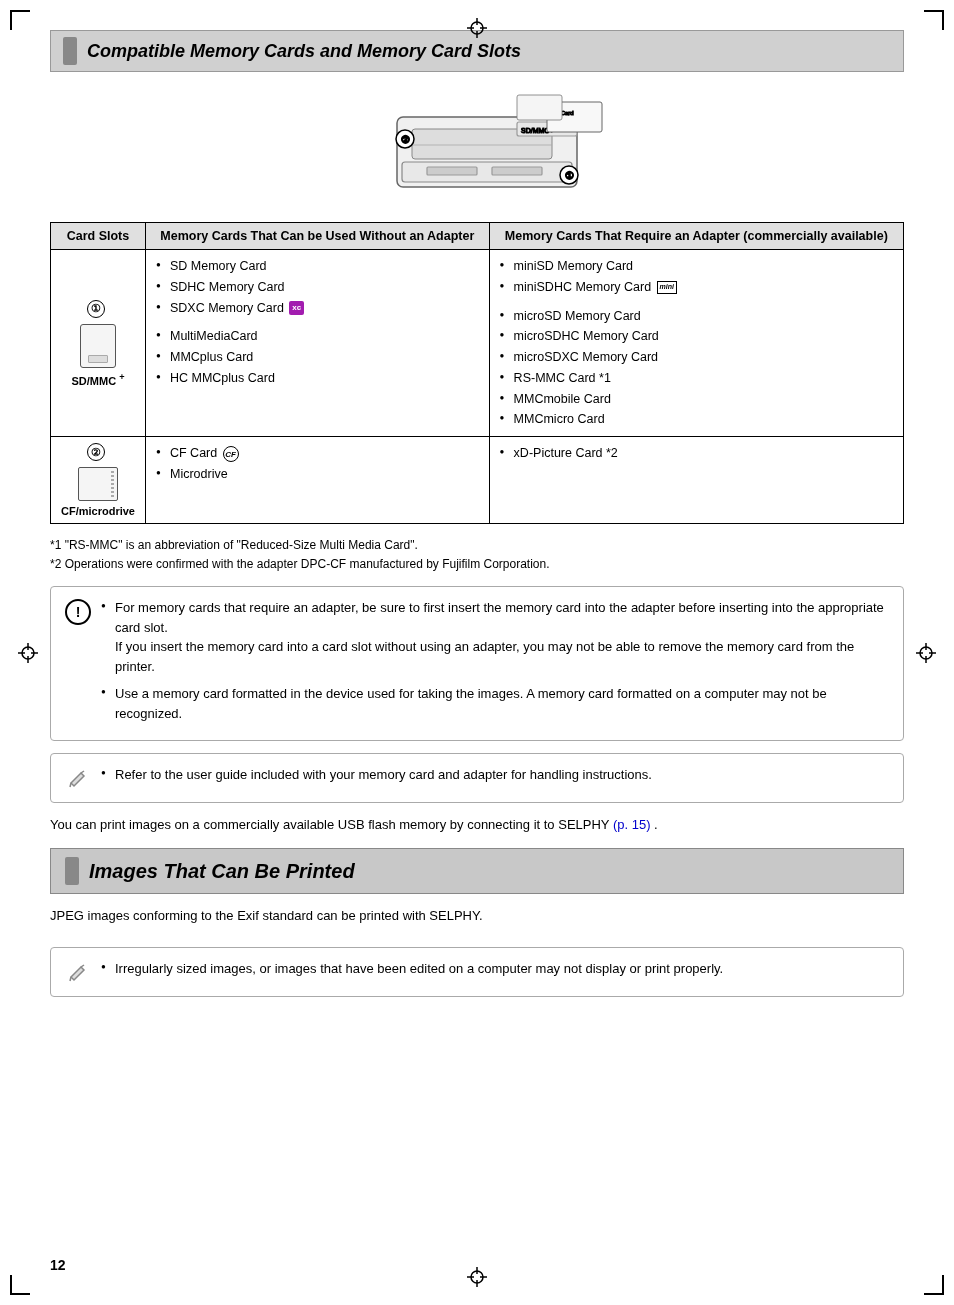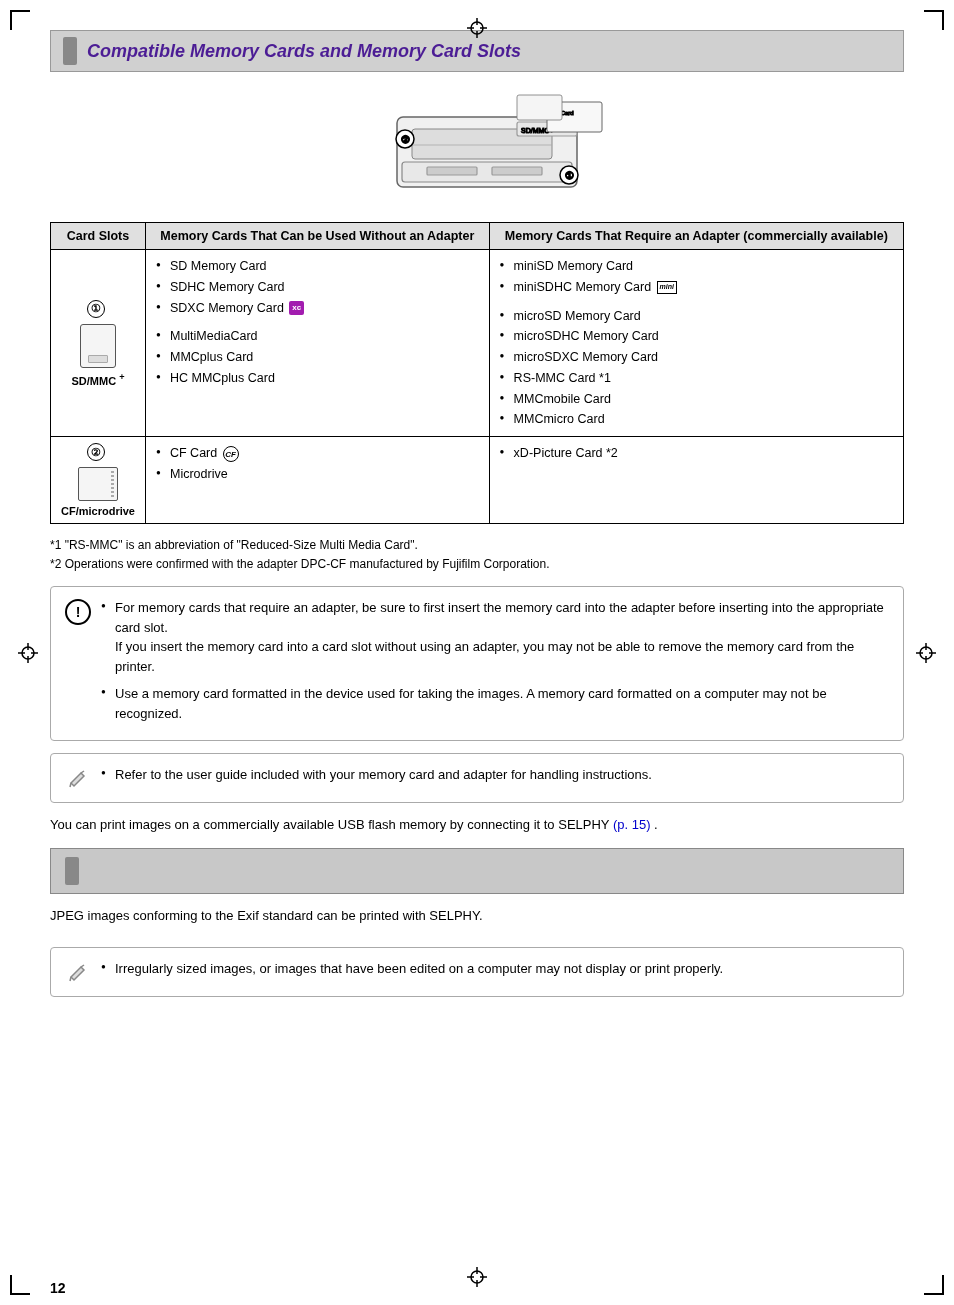--- a/index.html
+++ b/index.html
@@ -56,21 +56,21 @@
       width: 14px;
       height: 28px;
       background: #888;
       margin-right: 10px;
       border-radius: 2px;
     }
     .section-title {
       font-size: 18px;
       font-weight: bold;
       font-style: italic;
-      color: #4c1d95;
+      color: #000000;
     }
 
     
     .device-image-area {
       display: flex;
       justify-content: center;
       align-items: center;
       margin: 10px 0;
       height: 130px;
       position: relative;
@@ -268,21 +268,21 @@
 
     .images-text {
       font-size: 13px;
       margin-bottom: 20px;
       line-height: 1.6;
     }
 
     
     .page-number {
       position: absolute;
-      bottom: 9px;
+      bottom: 32px;
       left: 50px;
       font-size: 14px;
       font-weight: bold;
     }
 
     
     .crosshair-bottom {
       position: absolute;
       bottom: 18px;
       left: 50%;
@@ -477,20 +477,21 @@
 
 
   <p class="about-text">
     <span>You can print images on a commercially available USB flash memory by connecting it to SELPHY</span>
     <span class="link-text">(p. 15)</span>
     <span>.</span>
   </p>
 
   <div class="images-section-header">
     <div class="section-tab"></div>
+    <span class="images-section-title">Images That Can Be Printed</span>
   </div>
 
   <p class="images-text">JPEG images conforming to the Exif standard can be printed with SELPHY.</p>
 
   <div class="note-box">
     <div class="note-icon note-icon-pencil">
       <svg width="20" height="20" viewBox="0 0 20 20" fill="none" stroke="#666" stroke-width="1.5">
         <path d="M3 14 L13 4 L16 7 L6 17 Z" fill="#ddd" stroke="#888"></path>
         <line x1="3" y1="14" x2="2" y2="18" stroke="#888"></line>
         <line x1="13" y1="4" x2="16" y2="2" stroke="#888"></line>

